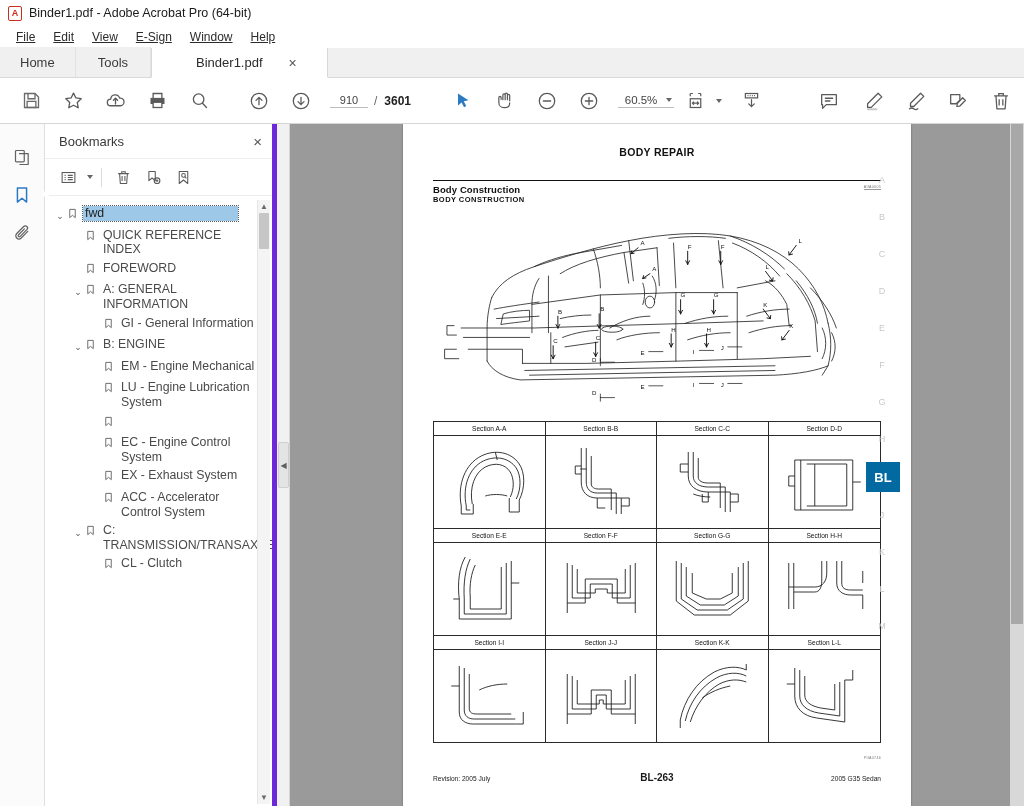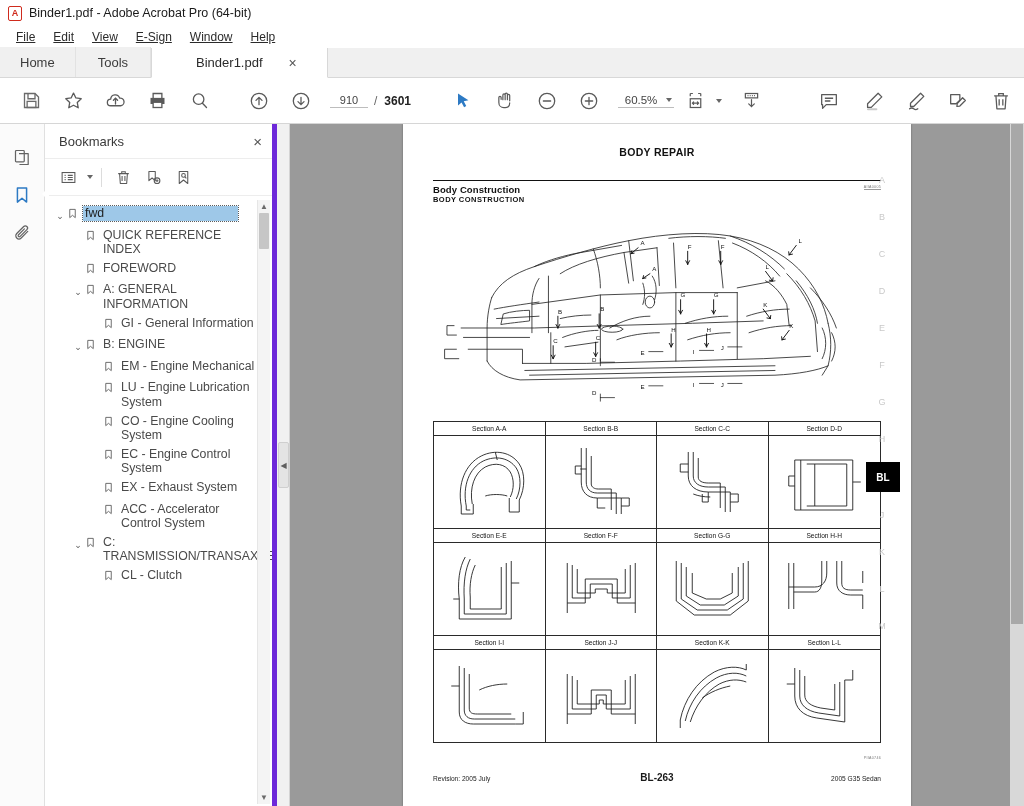--- a/index.html
+++ b/index.html
@@ -254,21 +254,21 @@
     position: absolute; right: 14px; top: 0; bottom: 0; width: 30px;
     display: flex; flex-direction: column; align-items: center;
     padding-top: 42px; pointer-events: none;
   }
   .tix {
     width: 30px; height: 28px; display: flex; align-items: center;
     justify-content: center; font-size: 9px; color: #c9c9c9;
     margin-bottom: 9px; pointer-events: auto;
   }
   .tix.active {
-    background: #000000; color: #ffffff; font-weight: bold; font-size: 10px;
+    background: #0369a1; color: #ffffff; font-weight: bold; font-size: 13px;
     width: 34px; height: 30px; margin-right: -2px;
   }
 </style>
 </head>
 <body>
 
 <div class="titlebar">
   <div class="acro-logo">A</div>
   <span>Binder1.pdf - Adobe Acrobat Pro (64-bit)</span>
 </div>
@@ -545,21 +545,20 @@
             <span class="bicon"><svg width="11" height="13" viewBox="0 0 24 24" fill="none" stroke="#5a5a5a" stroke-width="1.9">
                 <path d="M6 3h12v18l-6-5-6 5z" stroke-linejoin="round"></path>
               </svg></span>
             <span class="blabel">LU - Engine Lubrication System</span>
           </div>
           <div class="bmrow" style="padding-left: 44px;">
             <span class="twisty"></span>
             <span class="bicon"><svg width="11" height="13" viewBox="0 0 24 24" fill="none" stroke="#5a5a5a" stroke-width="1.9">
                 <path d="M6 3h12v18l-6-5-6 5z" stroke-linejoin="round"></path>
               </svg></span>
-            <span class="blabel">CO - Engine Cooling System</span>
           </div>
           <div class="bmrow" style="padding-left: 44px;">
             <span class="twisty"></span>
             <span class="bicon"><svg width="11" height="13" viewBox="0 0 24 24" fill="none" stroke="#5a5a5a" stroke-width="1.9">
                 <path d="M6 3h12v18l-6-5-6 5z" stroke-linejoin="round"></path>
               </svg></span>
             <span class="blabel">EC - Engine Control System</span>
           </div>
           <div class="bmrow" style="padding-left: 44px;">
             <span class="twisty"></span>

